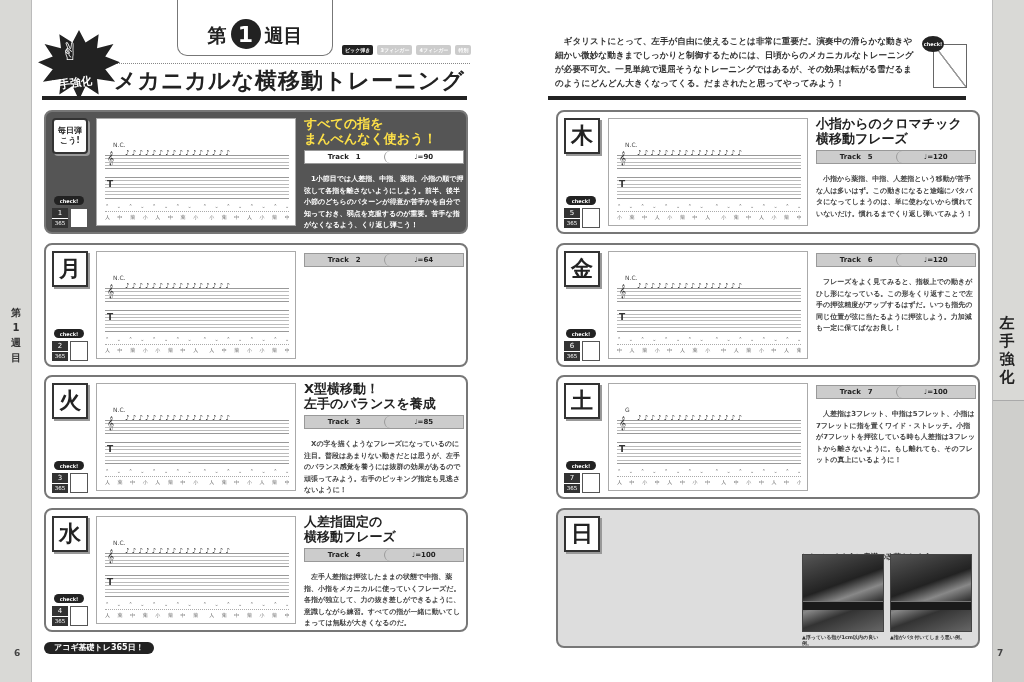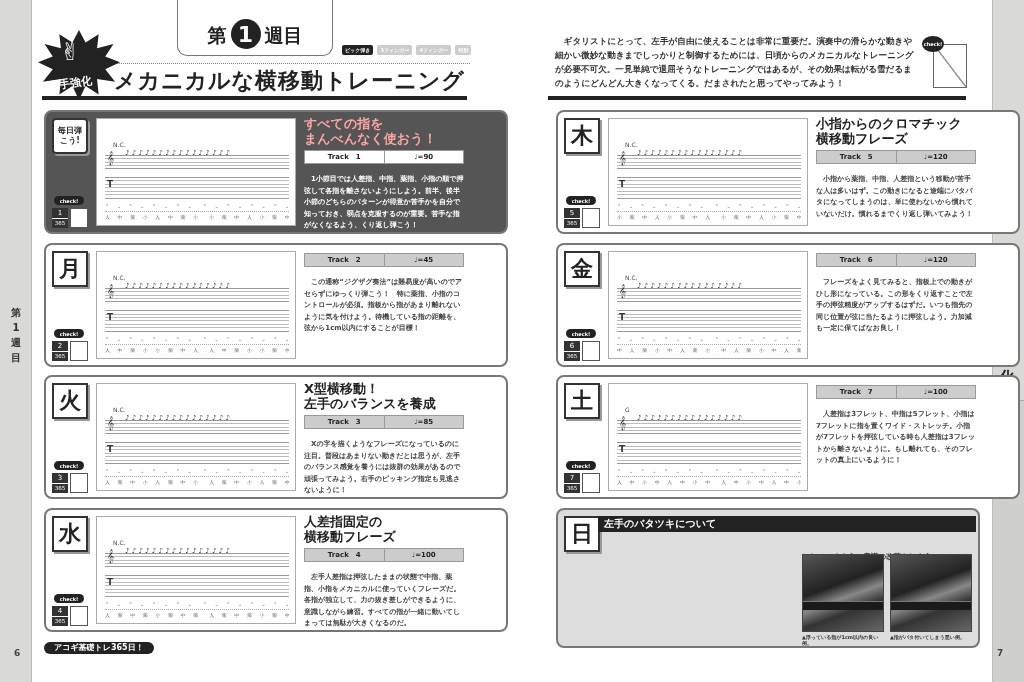--- a/index.html
+++ b/index.html
@@ -25,43 +25,43 @@
   .burst-hand { position: absolute; left: 60px; top: 38px; font-size: 24px; color: #fff; }
   .burst-label { position: absolute; left: 48px; top: 76px; font-size: 11px; font-weight: bold; color: #fff; transform: rotate(-8deg); }
   .main-title { position: absolute; left: 114px; top: 66px; font-size: 22px; font-weight: bold; color: #222; letter-spacing: 1px; }
   .title-rule { position: absolute; left: 42px; top: 96px; width: 425px; height: 4px; background: #222; }
   .title-rule-r { position: absolute; left: 548px; top: 96px; width: 418px; height: 4px; background: #222; }
   .intro { position: absolute; left: 555px; top: 34px; width: 362px; font-size: 8.6px; line-height: 14px; font-weight: bold; color: #333; text-indent: 1em; }
   .check-big { position: absolute; left: 933px; top: 44px; width: 34px; height: 44px; border: 1.5px solid #666; background: linear-gradient(to top right, transparent 48%, #999 49%, #999 51%, transparent 52%); }
   .check-badge { position: absolute; left: 922px; top: 36px; width: 22px; height: 16px; border-radius: 50%; background: #222; color: #fff; font-size: 5px; font-weight: bold; display: flex; align-items: center; justify-content: center; }
 
   
-  .card { position: absolute; width: 464px; height: 124px; border: 2px solid #777; border-radius: 8px; background: #fff; }
+  .card { position: absolute; width: 424px; height: 124px; border: 2px solid #777; border-radius: 8px; background: #fff; }
   .card.dark { background: #555; }
   .day-box { position: absolute; left: 6px; top: 6px; width: 36px; height: 36px; border: 2px solid #333; background: #fff; display: flex; align-items: center; justify-content: center; font-size: 22px; font-weight: bold; color: #222; box-shadow: 2px 2px 0 #999; }
   .day-box.small-text { font-size: 8px; line-height: 10px; text-align: center; border-radius: 4px; }
   .check-pill { position: absolute; left: 8px; top: 84px; width: 30px; height: 9px; border-radius: 6px; background: #222; color: #fff; font-size: 5px; font-weight: bold; display: flex; align-items: center; justify-content: center; }
   .day-count { position: absolute; left: 6px; top: 96px; width: 16px; height: 20px; background: #333; color: #fff; font-size: 5.5px; line-height: 9px; text-align: center; padding-top: 1px; }
   .day-count .n { font-size: 7px; display: block; border-bottom: 1px solid #fff; }
   .check-sq { position: absolute; left: 24px; top: 96px; width: 18px; height: 20px; border: 1.5px solid #555; background: #fff; }
   .score { position: absolute; left: 50px; top: 6px; width: 200px; height: 108px; border: 1.5px solid #aaa; background: #fff; }
   .staff { position: absolute; left: 8px; width: 184px; height: 14px; border-top: 1px solid #999; border-bottom: 1px solid #999; background: repeating-linear-gradient(to bottom, transparent 0, transparent 2.5px, #bbb 2.5px, #bbb 3.5px); }
   .staff.tab { height: 22px; }
   .nc { position: absolute; left: 16px; top: 22px; font-size: 6px; color: #444; }
   .clef { position: absolute; left: 10px; font-size: 12px; color: #333; }
   .notes { position: absolute; left: 28px; width: 160px; display: flex; justify-content: space-between; font-size: 7px; color: #333; }
   .fing { position: absolute; left: 8px; width: 184px; font-size: 5px; color: #666; letter-spacing: 3px; white-space: nowrap; overflow: hidden; }
   .dotsep { position: absolute; left: 8px; width: 184px; border-top: 1px dotted #aaa; }
   .info { position: absolute; left: 258px; top: 4px; width: 160px; }
   .card-title { font-size: 13px; font-weight: bold; line-height: 15px; color: #222; }
-  .dark .card-title { color: #fca5a5; }
+  .dark .card-title { color: #fde047; }
   .track-row { margin-top: 4px; display: flex; height: 14px; border: 1px solid #999; background: #ccc; font-size: 7px; font-weight: bold; }
   .dark .track-row { background: #fff; }
   .track-row span { flex: 1; display: flex; align-items: center; justify-content: center; }
-  .track-row span + span { border-left: 1px solid #999; }
+  .track-row span + span { border-left: 1px solid #999; border-radius: 6px; }
   .card-body { margin-top: 10px; font-size: 7px; line-height: 11.5px; font-weight: bold; color: #444; text-indent: 1em; }
   .dark .card-body { color: #fff; }
 
   
   .column { position: absolute; left: 556px; top: 508px; width: 424px; height: 140px; border: 2px solid #777; border-radius: 8px; background: #ddd; }
   .col-head { position: absolute; left: 40px; top: 6px; width: 378px; height: 16px; background: #222; color: #fff; font-size: 10px; font-weight: bold; padding-left: 6px; line-height: 16px; }
   .col-text { position: absolute; left: 46px; top: 26px; width: 190px; font-size: 7.5px; line-height: 12px; font-weight: bold; color: #333; text-indent: 1em; }
   .col-cont { position: absolute; left: 244px; top: 42px; font-size: 7.5px; font-weight: bold; color: #333; }
   .photo { position: absolute; top: 44px; width: 82px; height: 78px; background: linear-gradient(160deg, #555 0%, #222 40%, #888 55%, #333 70%, #666 100%); border: 1px solid #444; }
   .photo::after { content: ""; position: absolute; left: 0; right: 0; top: 46px; height: 8px; background: #1a1a1a; border-top: 1px solid #777; }
@@ -159,23 +159,22 @@
           </div>
       <div class="staff tab" style="top:58px;"></div>
       <div class="clef" style="top:60px;font-size:9px;font-weight:bold;">T</div>
       <div class="fing" style="top:84px;">⌃ ⌄ ⌃ ⌄ ⌃ ⌄ ⌃ ⌄　⌃ ⌄ ⌃ ⌄ ⌃ ⌄ ⌃ ⌄</div>
       <div class="dotsep" style="top:92px;"></div>
       <div class="fing" style="top:95px;">人 中 薬 小 小 薬 中 人　人 中 薬 小 小 薬 中 人</div>
     </div>
     <div class="info">
       <div class="track-row">
         <span>Track　2</span>
-        <span>♩=45</span>
-      </div>
-      <p class="card-body">この通称“ジグザグ奏法”は難易度が高いのでアセらずにゆっくり弾こう！　特に薬指、小指のコントロールが必須。指板から指があまり離れないように気を付けよう。待機している指の距離を、弦から1cm以内にすることが目標！</p>
+        <span>♩=64</span>
+      </div>
     </div>
   </div>
       <div class="card" style="left: 44px; top: 375px;">
     <div class="day-box">火</div>
     <div class="check-pill">check!</div>
     <div class="day-count"><span class="n">3</span><span>365</span></div>
     <div class="check-sq"></div>
     <div class="score">
       <div class="nc">N.C.</div>
       <div class="staff" style="top:36px;"></div>
@@ -310,21 +309,20 @@
         <span>Track　7</span>
         <span>♩=100</span>
       </div>
       <p class="card-body">人差指は3フレット、中指は5フレット、小指は7フレットに指を置くワイド・ストレッチ。小指が7フレットを押弦している時も人差指は3フレットから離さないように。もし離れても、そのフレットの真上にいるように！</p>
     </div>
   </div>
     </div>
 
   <div class="column">
     <div class="day-box">日</div>
-    <div class="col-head">左手のバタツキについて</div>
     <div class="col-cont">にしていくように意識の改革をしよう。</div>
     <div class="photo" style="left:244px;"></div>
     <div class="photo" style="left:332px;"></div>
     <div class="caption" style="left:244px;">▲浮っている指が1cm以内の良い例。</div>
     <div class="caption" style="left:332px;">▲指がバタ付いてしまう悪い例。</div>
   </div>
 
   <div class="footer-pill">アコギ基礎トレ365日！</div>
 </div>
 

